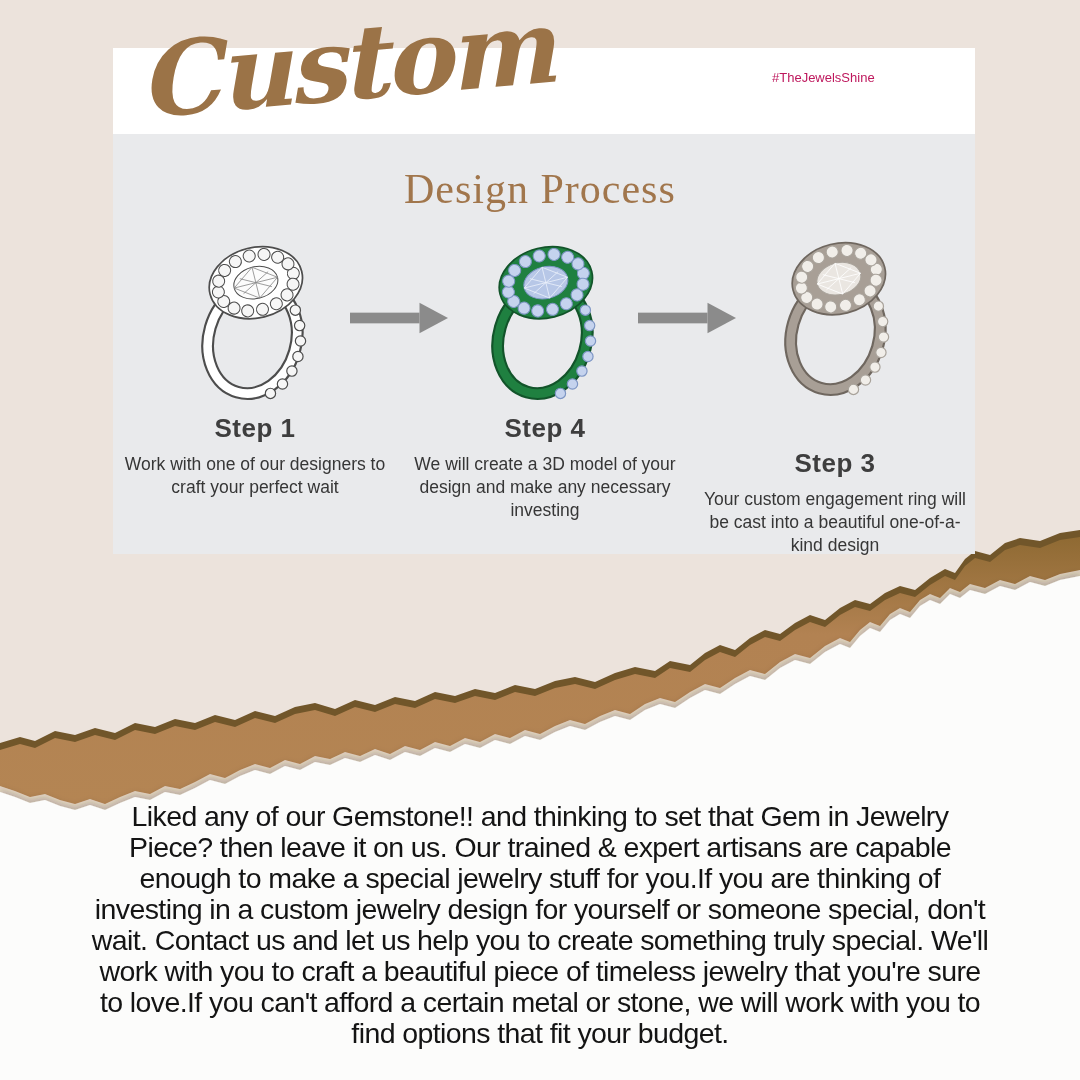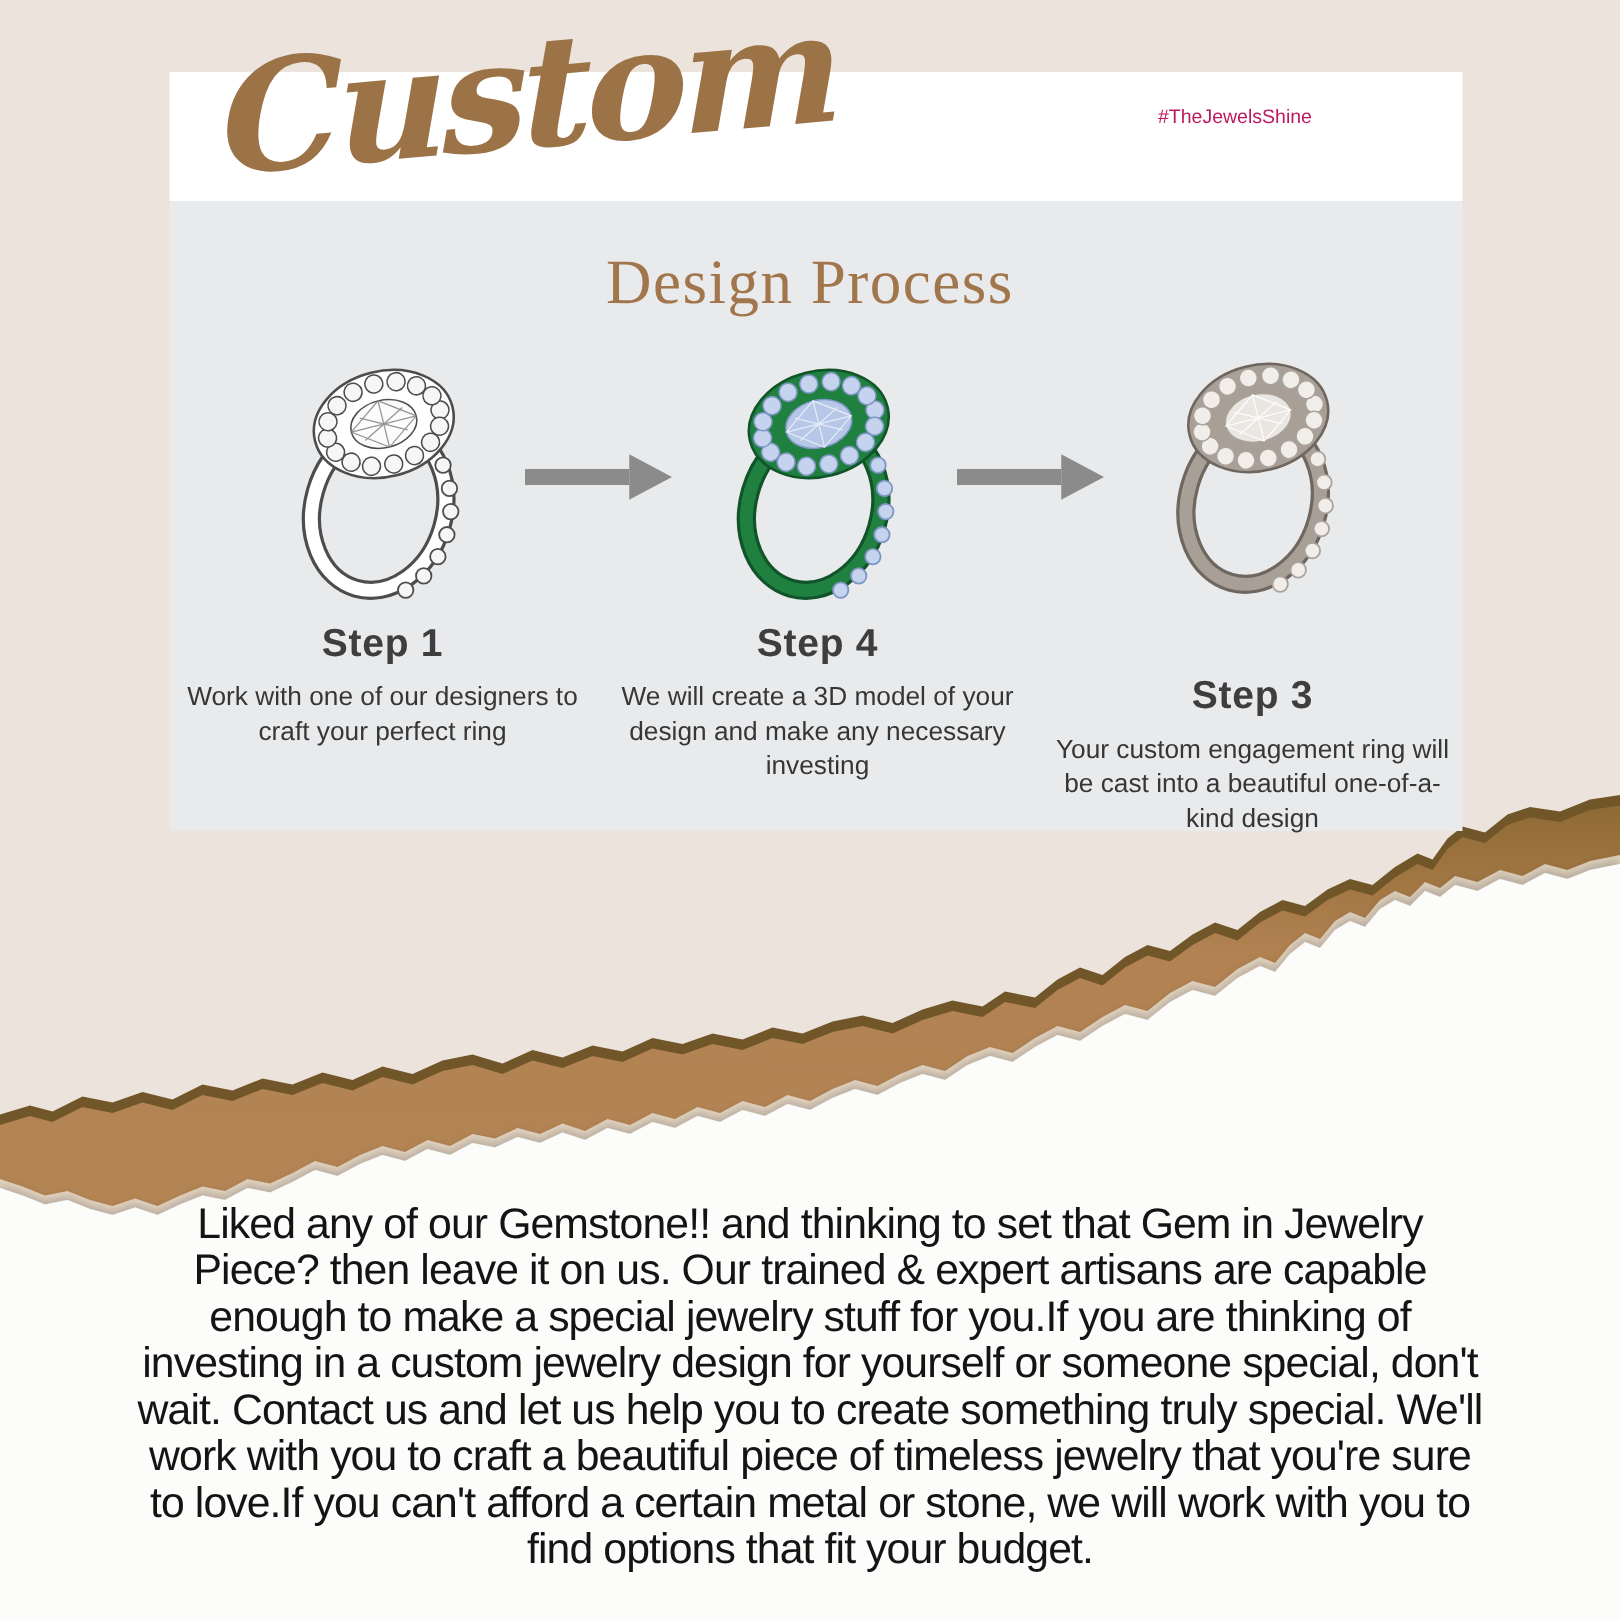--- a/index.html
+++ b/index.html
@@ -148,21 +148,21 @@
   <svg class="arrow arrow-2" viewBox="0 0 110 44">
     <use href="#arrow-shape"></use>
   </svg>
 
   <svg class="ring ring-3 ring-cast" viewBox="0 0 200 212">
     <use href="#ring-shape"></use>
   </svg>
 
   <div class="step step-1">
     <div class="step-label">Step 1</div>
-    <div class="step-desc">Work with one of our designers to craft your perfect ring</div>
+    <div class="step-desc">Work with one of our designers to craft your perfect wait</div>
   </div>
   <div class="step step-2">
     <div class="step-label">Step 4</div>
     <div class="step-desc">We will create a 3D model of your design and make any necessary investing</div>
   </div>
   <div class="step step-3">
     <div class="step-label">Step 3</div>
     <div class="step-desc">Your custom engagement ring will be cast into a beautiful one-of-a-kind design</div>
   </div>
 

